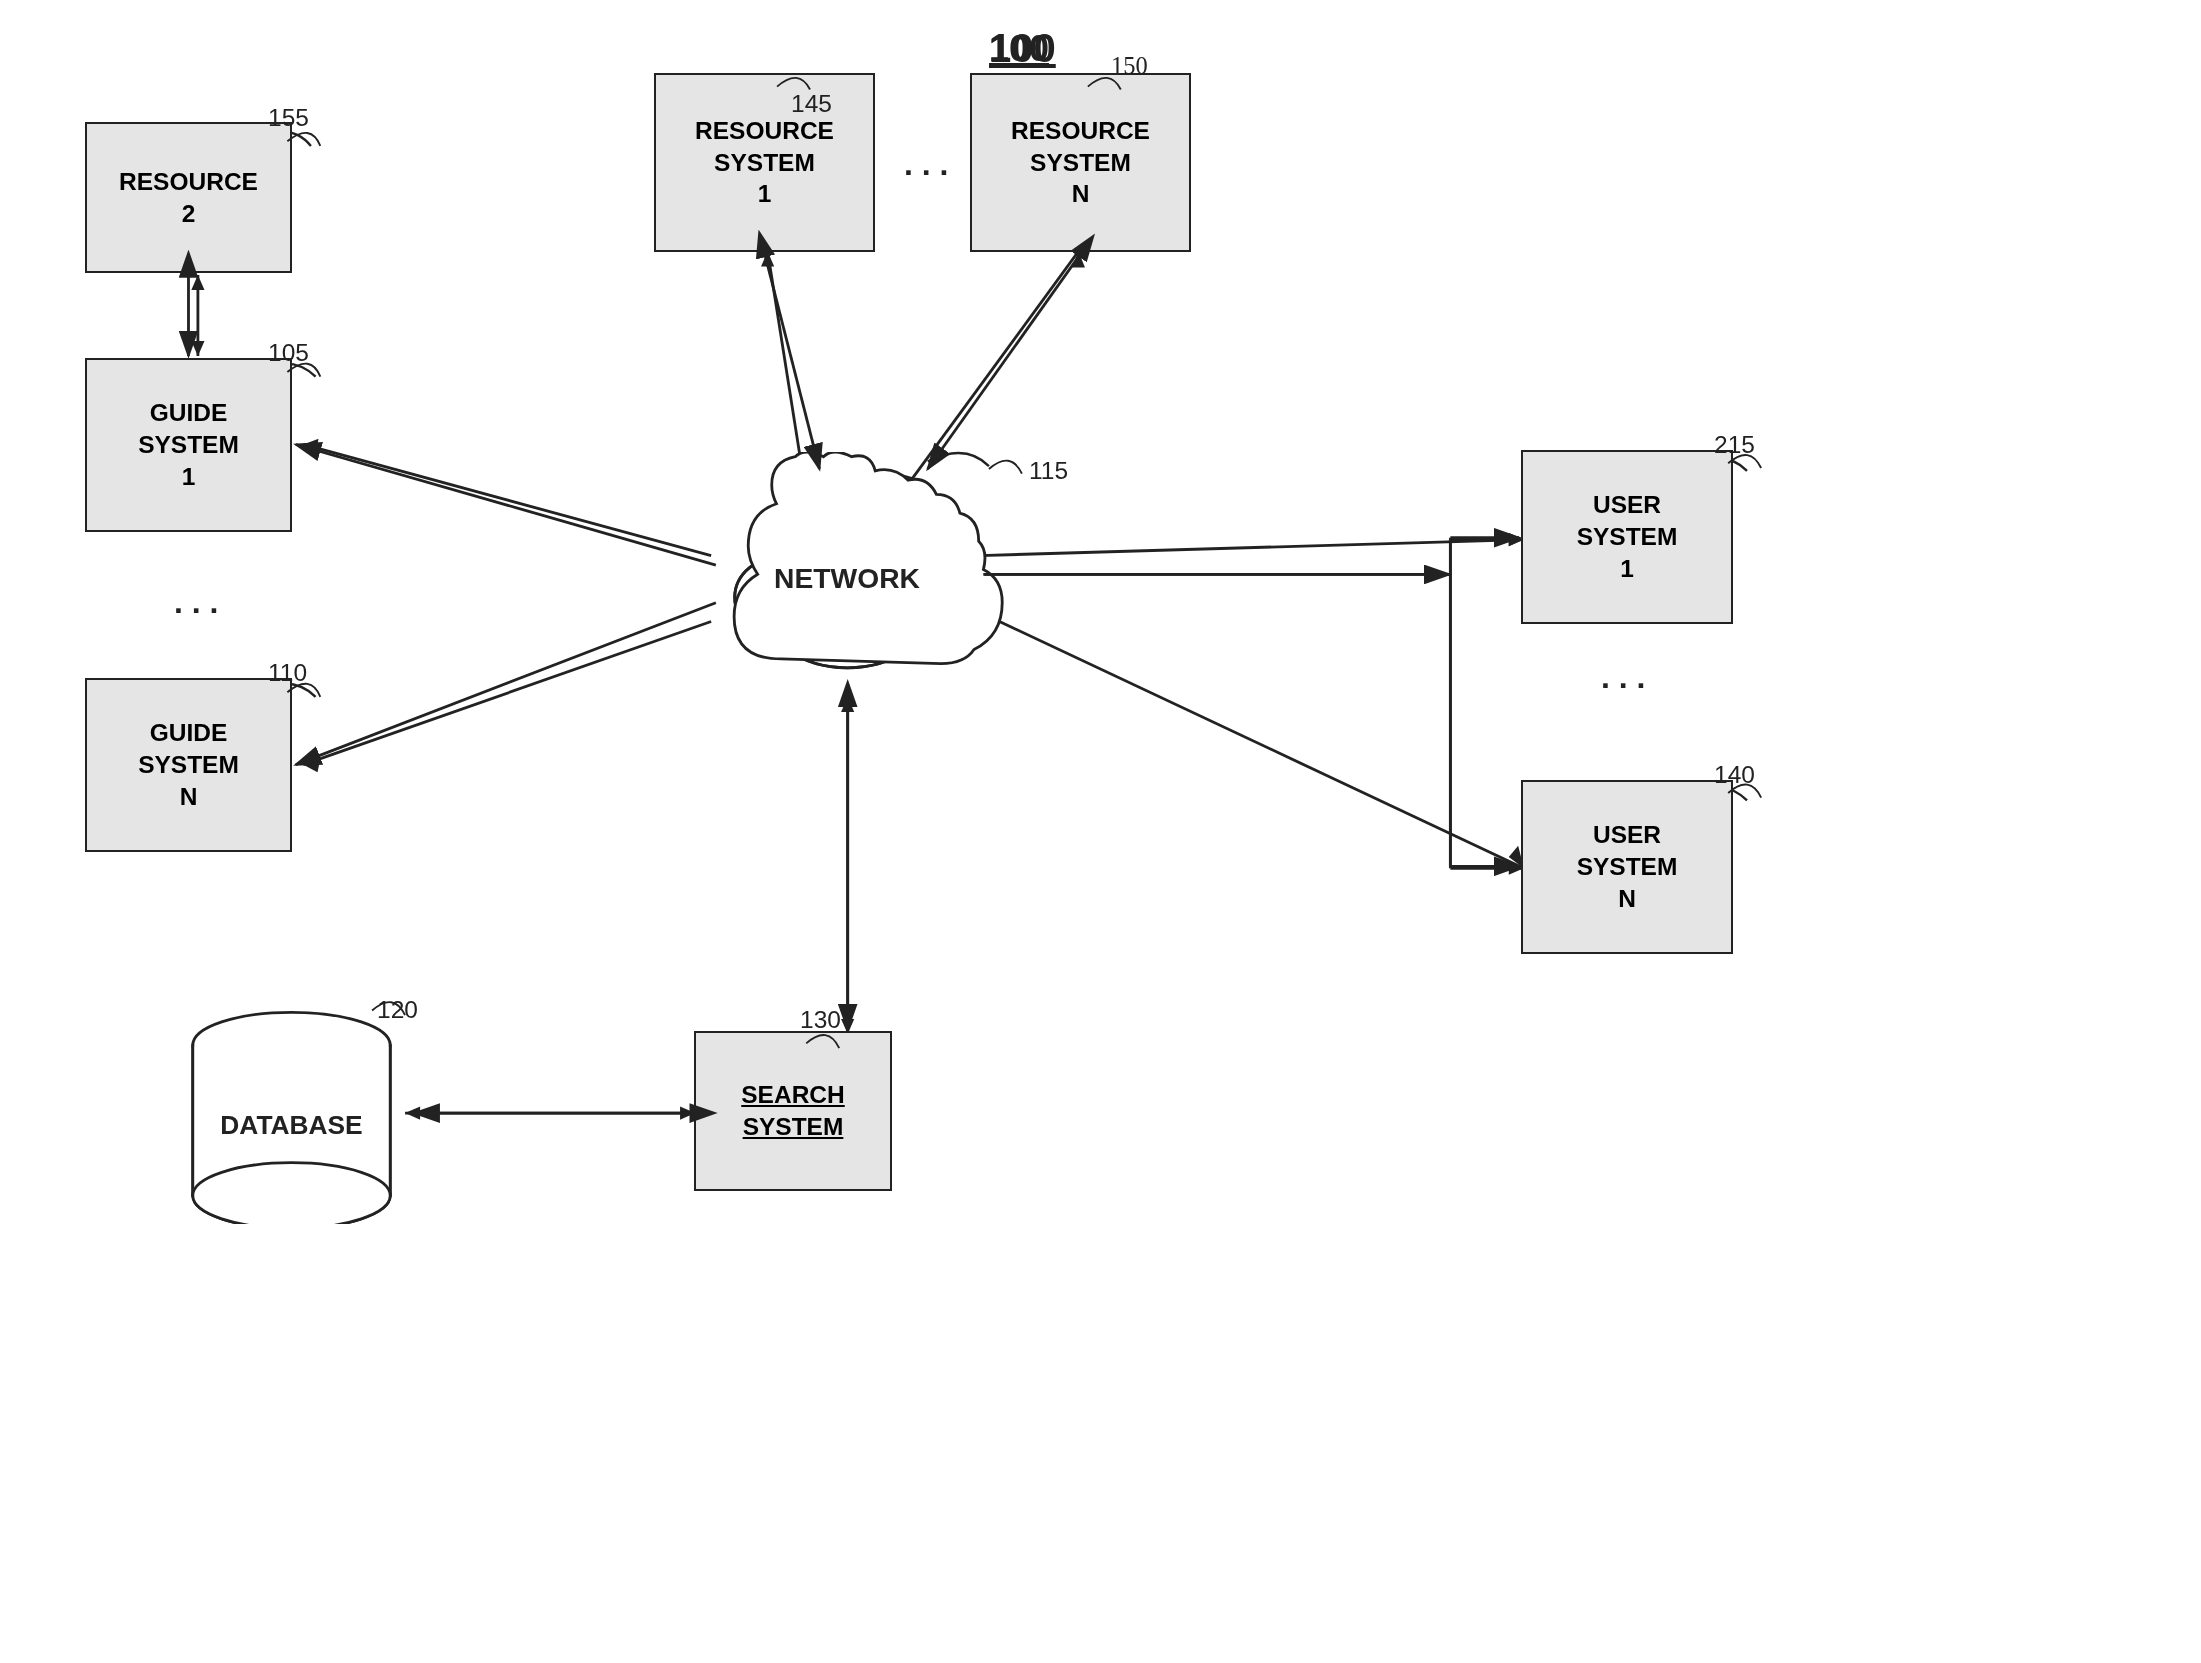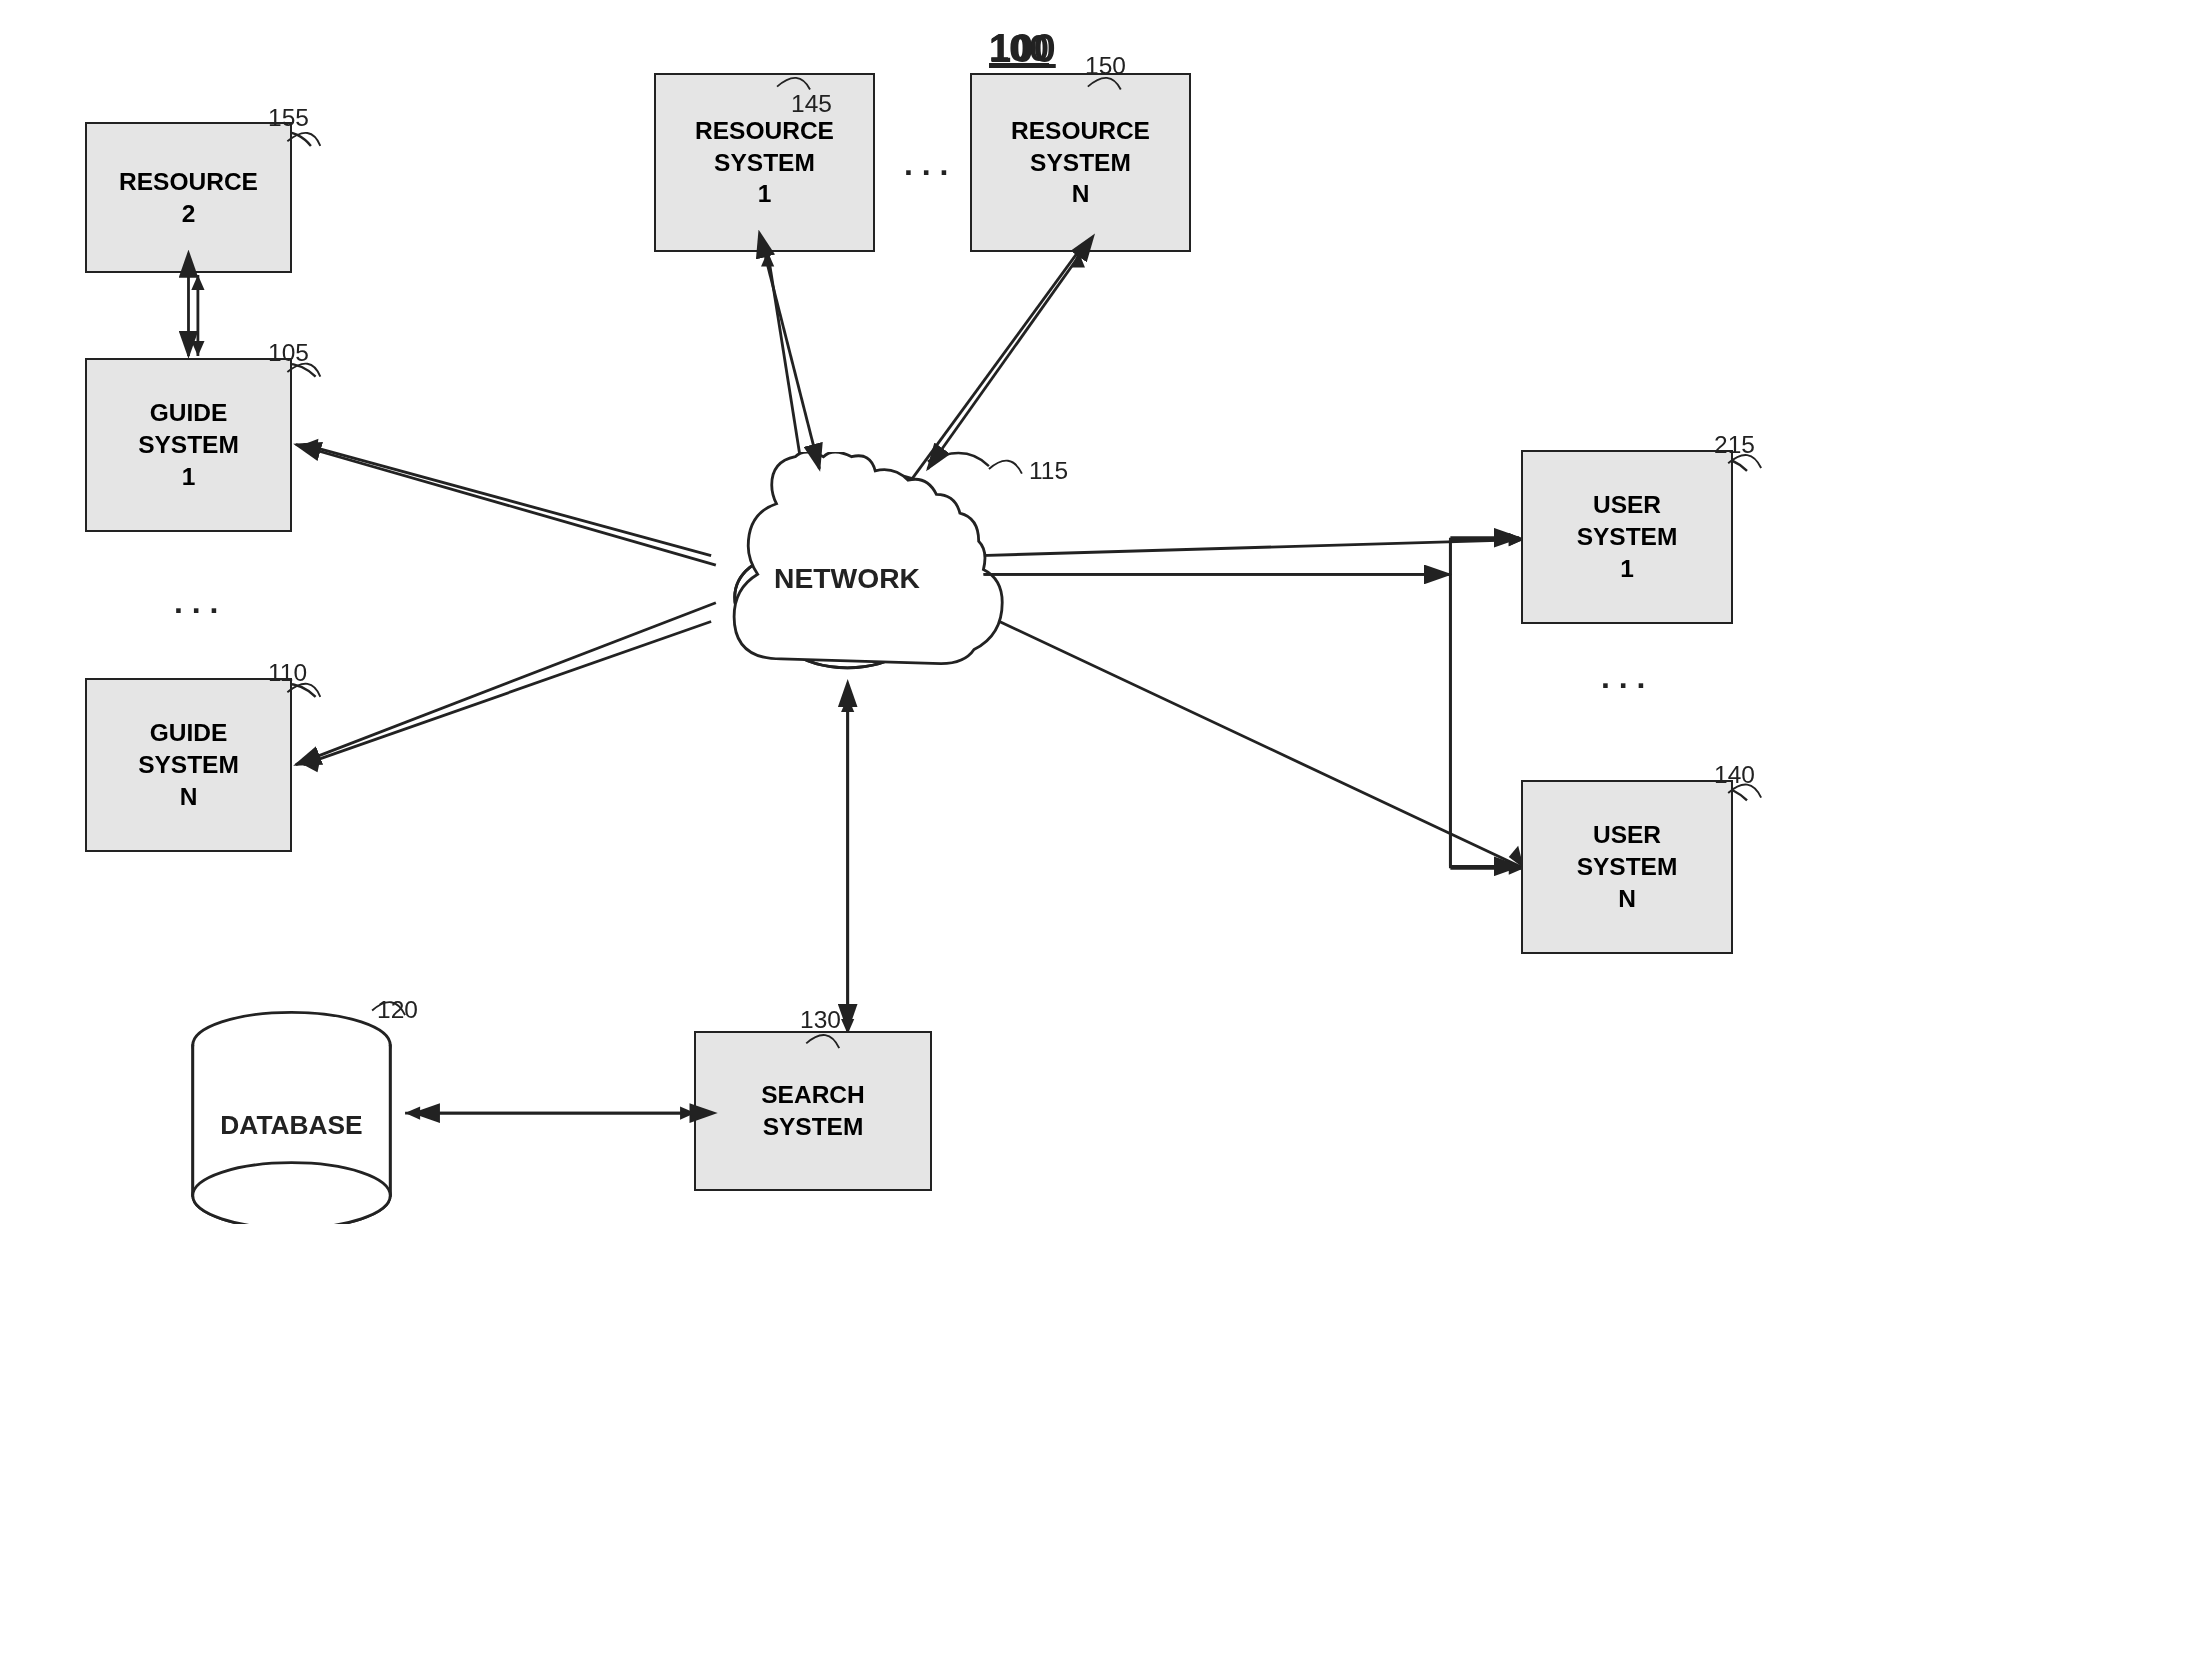--- a/index.html
+++ b/index.html
@@ -146,21 +146,21 @@
   <div class="box" style="left:654px; top:73px; width:221px; height:179px; font-size:24.5px;">
     RESOURCE<br>SYSTEM<br>1
   </div>
   <span class="ref-label" style="left:791px; top:52px;margin-top:38px;">145</span>
 
   <span class="label" style="left:904px; top:146px; font-size:32px; font-weight:bold;">. . .</span>
 
   <div class="box" style="left:970px; top:73px; width:221px; height:179px; font-size:24.5px;">
     RESOURCE<br>SYSTEM<br>N
   </div>
-  <span class="ref-label" style="left:1085px; top:52px;">150</span>
+  <span class="ref-label" style="left:1111px; top:52px;font-family:Liberation Serif, serif;">150</span>
 
   <svg style="position:absolute; left:697px; top:461px; width:301px; height:235px;" viewBox="0 0 320 250" width="301" height="235">
     <g transform="translate(160,125)">
 
       <ellipse cx="0" cy="30" rx="90" ry="65" fill="white" stroke="#222" stroke-width="3"></ellipse>
       <ellipse cx="-65" cy="20" rx="55" ry="45" fill="white" stroke="#222" stroke-width="3"></ellipse>
       <ellipse cx="65" cy="20" rx="55" ry="45" fill="white" stroke="#222" stroke-width="3"></ellipse>
       <ellipse cx="-30" cy="-20" rx="55" ry="48" fill="white" stroke="#222" stroke-width="3"></ellipse>
       <ellipse cx="30" cy="-20" rx="55" ry="48" fill="white" stroke="#222" stroke-width="3"></ellipse>
 
@@ -200,21 +200,21 @@
              Q 310,70 310,95 
              Q 320,105 315,125 
              Q 335,135 335,160 
              Q 335,195 305,210 
              Q 295,225 270,225 
              Z" fill="white" stroke="#222" stroke-width="3"></path>
     <text x="170" y="145" text-anchor="middle" font-size="30" font-weight="bold" fill="#222">NETWORK</text>
   </svg>
   <span class="ref-label" style="left:1017px; top:457px; font-size:24.5px;margin-left:12px;">115</span>
 
-  <div class="box" style="left:694px; top:1031px; width:238px; height:160px; font-size:24.5px;">
+  <div class="box" style="left:694px; top:1031px; width:198px; height:160px; font-size:24.5px;text-decoration:underline;">
     SEARCH<br>SYSTEM
   </div>
   <span class="ref-label" style="left:800px; top:1006px;">130</span>
 
   <svg style="position:absolute; left:174px; top:998px; width:235px; height:226px;" viewBox="0 0 250 240" width="235" height="226">
 
     <rect x="20" y="50" width="210" height="160" fill="white" stroke="#222" stroke-width="3"></rect>
 
     <ellipse cx="125" cy="50" rx="105" ry="35" fill="white" stroke="#222" stroke-width="3"></ellipse>
 

